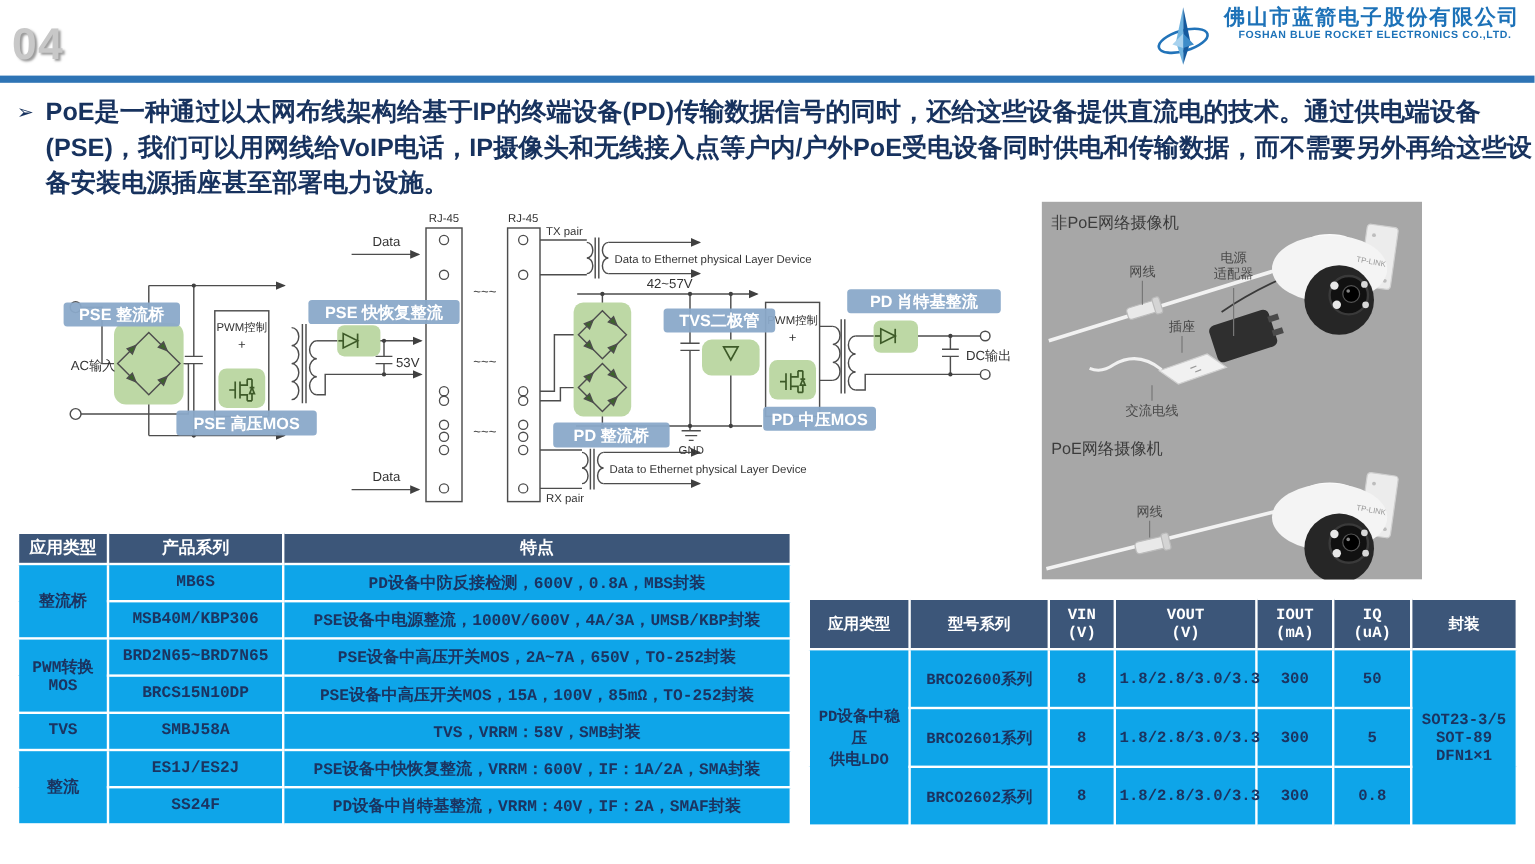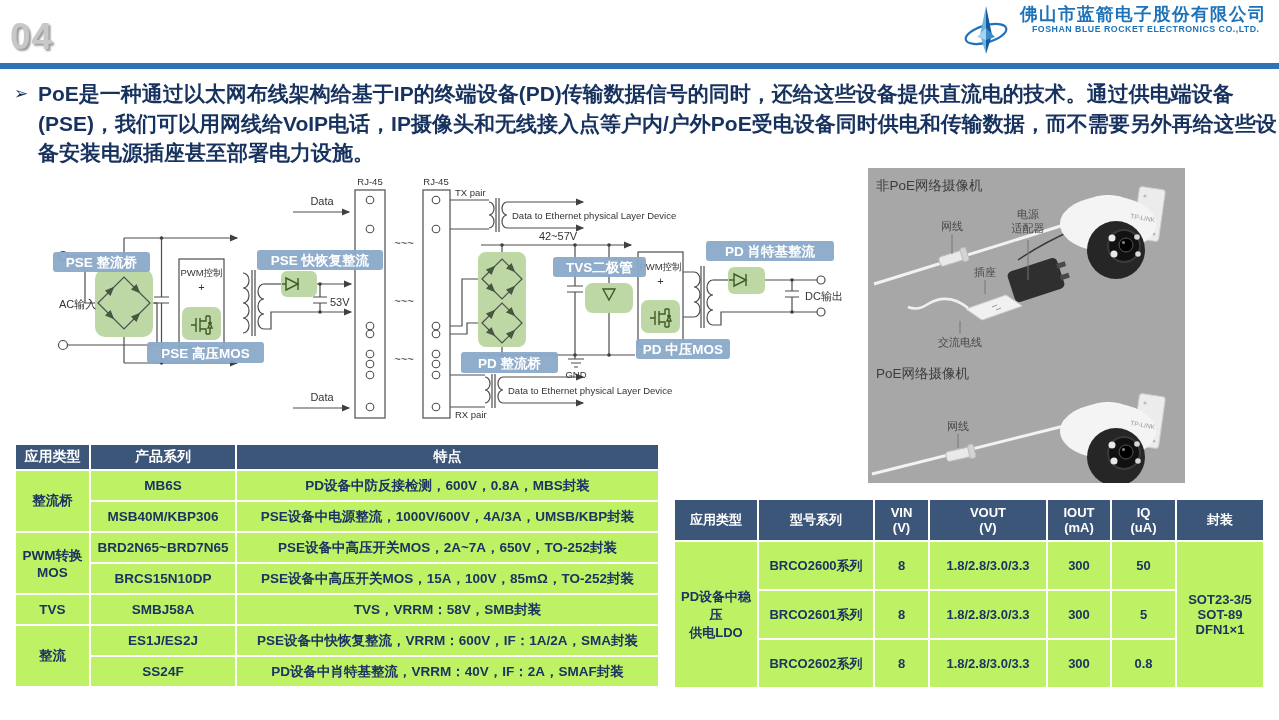--- a/index.html
+++ b/index.html
@@ -25,24 +25,24 @@
   #diagram svg text{font-family:"Liberation Sans","DejaVu Sans",sans-serif;}
   .pillt{font-size:13.5px;font-weight:bold;fill:#fff;}
   .lblt{font-size:11px;fill:#333;}
   .smt{font-size:9.5px;fill:#333;}
 
   
   #photo{position:absolute;left:868px;top:168px;width:317px;height:315px;}
   #photo svg text{font-family:"Liberation Sans","DejaVu Sans",sans-serif;}
 
   
-  table.ptable{border-collapse:collapse;table-layout:fixed;position:absolute;}
+  table.ptable{border-collapse:collapse;table-layout:fixed;position:absolute;font-family:Liberation Mono, monospace;}
   table.ptable th{background:#3c5679;color:#fff;font-weight:bold;text-align:center;
     border:2.5px solid #fff;padding:0 2px;}
-  table.ptable td{background:#bef264;color:#1b3461;font-weight:bold;text-align:center;
+  table.ptable td{background:#0ea5e9;color:#1b3461;font-weight:bold;text-align:center;
     border:2.5px solid #fff;padding:0 3px;}
   #left-table{left:14px;top:443px;width:644px;font-size:14px;}
   #left-table th{height:24px;font-size:14px;}
   #left-table td{height:29px;font-size:13.5px;}
   #right-table{left:673px;top:498px;width:591px;font-size:13px;}
   #right-table th{height:40px;font-size:13px;white-space:pre-line;}
   #right-table td{height:47px;font-size:13px;}
   .preline{white-space:pre-line;}
 </style>
 </head>

